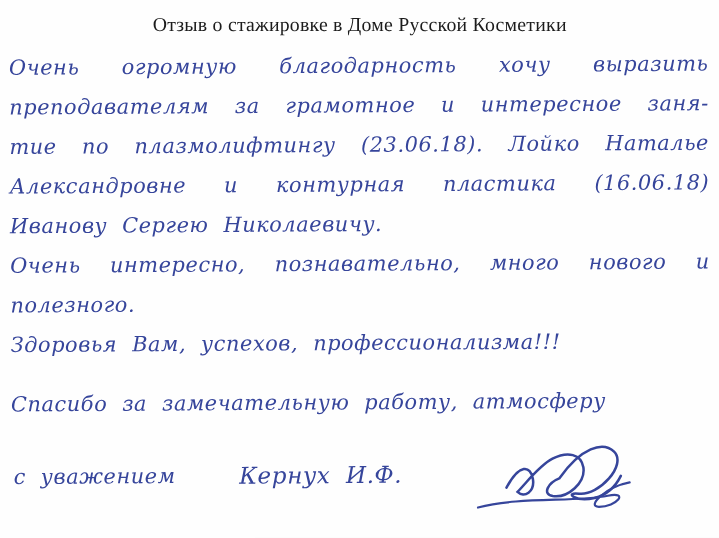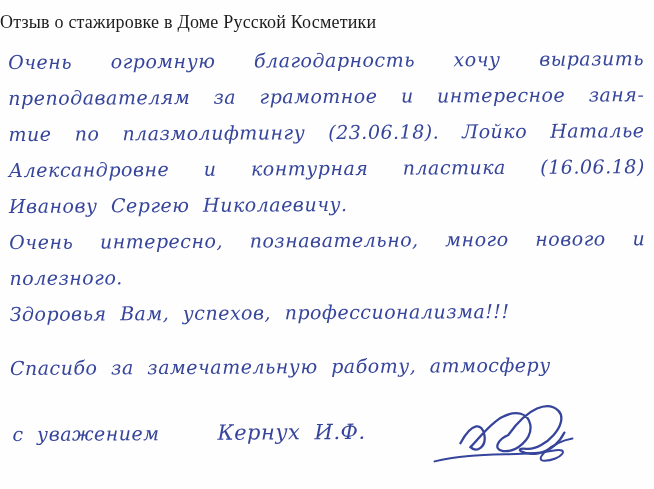--- a/index.html
+++ b/index.html
@@ -13,21 +13,21 @@
     height: 489px;
     background: #fefefe;
     overflow: hidden;
     font-family: "Liberation Serif", serif;
   }
   .doc-title {
     position: absolute;
     top: 12px;
     left: 0;
     width: 100%;
-    text-align: left;
+    text-align: center;
     font-family: "Liberation Serif", serif;
     font-size: 18px;
     color: #1c1c1c;
     letter-spacing: 0.2px;
   }
   .handwriting {
     position: absolute;
     top: 44px;
     left: 8px;
     right: 10px;

